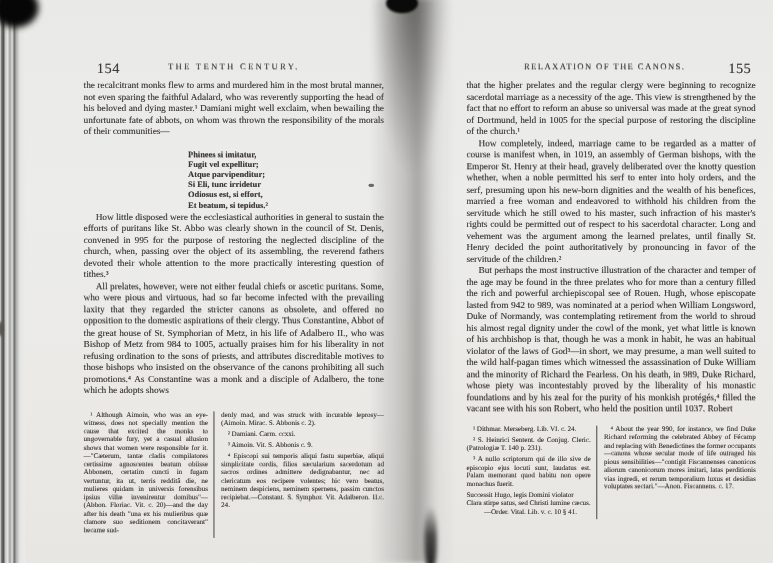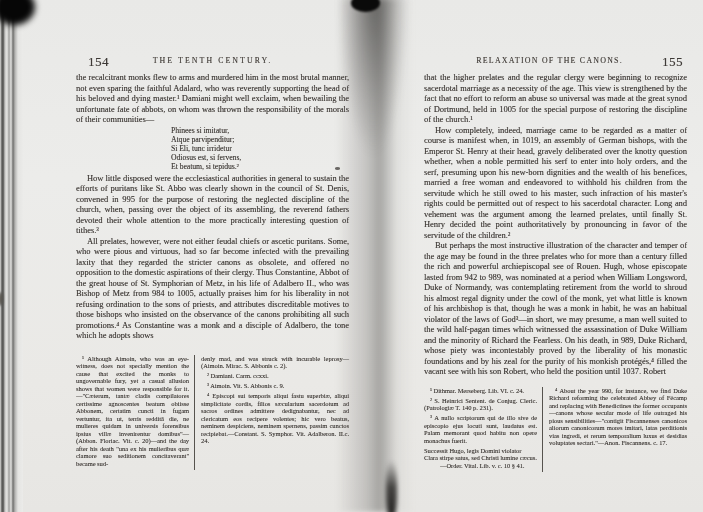--- a/index.html
+++ b/index.html
@@ -35,21 +35,21 @@
   .pagenum{position:absolute;top:0;font-size:13px;letter-spacing:0.5px;}
   .page-left .pagenum{left:12px;}
   .page-right .pagenum{right:4px;text-align:center;}
   .runtitle{position:absolute;top:1.5px;left:50%;transform:translateX(-50%);white-space:nowrap;
     font-size:7.8px;color:#46423e;}
   .page-left .runtitle{letter-spacing:2.1px;}
   .page-right .runtitle{letter-spacing:1.3px;transform:translateX(-54%);}
   .bodytext{margin-top:6px;font-size:8.4px;line-height:10.5px;text-align:justify;}
   .bodytext p{margin:0;}
   .bodytext p.indent{text-indent:11px;}
-  .verse{margin:0 0 2px 95px;font-size:7.6px;line-height:9.2px;text-align:left;}
+  .verse{margin:10px 0 2px 95px;font-size:7.6px;line-height:9.2px;text-align:left;font-weight:bold;}
   .footnotes{display:flex;margin-top:13px;font-size:6.4px;line-height:7.5px;text-align:justify;}
   .page-right .footnotes{margin-top:9px;}
   .fncol1{width:113px;flex:none;}
   .fncol2{flex:1;border-left:0.8px solid #56534e;margin-left:5px;padding-left:6px;}
   .footnotes p{margin:0 0 2.5px 0;text-indent:6px;}
   .footnotes p.fncont{text-indent:0;}
   .footnotes .fnv{margin:0;text-indent:0;text-align:left;}
   .footnotes p.fnc{text-indent:16px;text-align:left;margin-top:0;}
 </style>
 </head>
@@ -63,23 +63,24 @@
 
   <div class="page page-left pgtext">
     <div class="pagehead">
       <span class="pagenum">154</span>
       <span class="runtitle">THE TENTH CENTURY.</span>
     </div>
     <div class="bodytext">
       <p>the recalcitrant monks flew to arms and murdered him in the most brutal manner, not even sparing the faithful Adalard, who was reverently supporting the head of his beloved and dying master.¹ Damiani might well exclaim, when bewailing the unfortunate fate of abbots, on whom was thrown the responsibility of the morals of their communities—</p>
       <div class="verse">
         <div>Phinees si imitatur,</div>
+        <div>Fugit vel expellitur;</div>
         <div>Atque parvipenditur;</div>
         <div>Si Eli, tunc irridetur</div>
-        <div>Odiosus est, si fervens,</div>
+        <div>Odiosus est, si effort,</div>
         <div>Et beatum, si tepidus.²</div>
       </div>
       <p class="indent">How little disposed were the ecclesiastical authorities in general to sustain the efforts of puritans like St. Abbo was clearly shown in the council of St. Denis, convened in 995 for the purpose of restoring the neglected discipline of the church, when, passing over the object of its assembling, the reverend fathers devoted their whole attention to the more practically interesting question of tithes.³</p>
       <p class="indent">All prelates, however, were not either feudal chiefs or ascetic puritans. Some, who were pious and virtuous, had so far become infected with the prevailing laxity that they regarded the stricter canons as obsolete, and offered no opposition to the domestic aspirations of their clergy. Thus Constantine, Abbot of the great house of St. Symphorian of Metz, in his life of Adalbero II., who was Bishop of Metz from 984 to 1005, actually praises him for his liberality in not refusing ordination to the sons of priests, and attributes discreditable motives to those bishops who insisted on the observance of the canons prohibiting all such promotions.⁴ As Constantine was a monk and a disciple of Adalbero, the tone which he adopts shows</p>
     </div>
     <div class="footnotes">
       <div class="fncol1">
         <p>¹ Although Aimoin, who was an eye-witness, does not specially mention the cause that excited the monks to ungovernable fury, yet a casual allusion shows that women were responsible for it.—"Cæterum, tantæ cladis compilatores certissime agnoscentes beatum obiisse Abbonem, certatim cuncti in fugam vertuntur, ita ut, terris redditâ die, ne mulieres quidam in universis forensibus ipsius villæ invenirentur domibus"—(Abbon. Floriac. Vit. c. 20)—and the day after his death "una ex his mulieribus quæ clamore suo seditionem concitaverant" became sud-</p>
       </div>
       <div class="fncol2">

